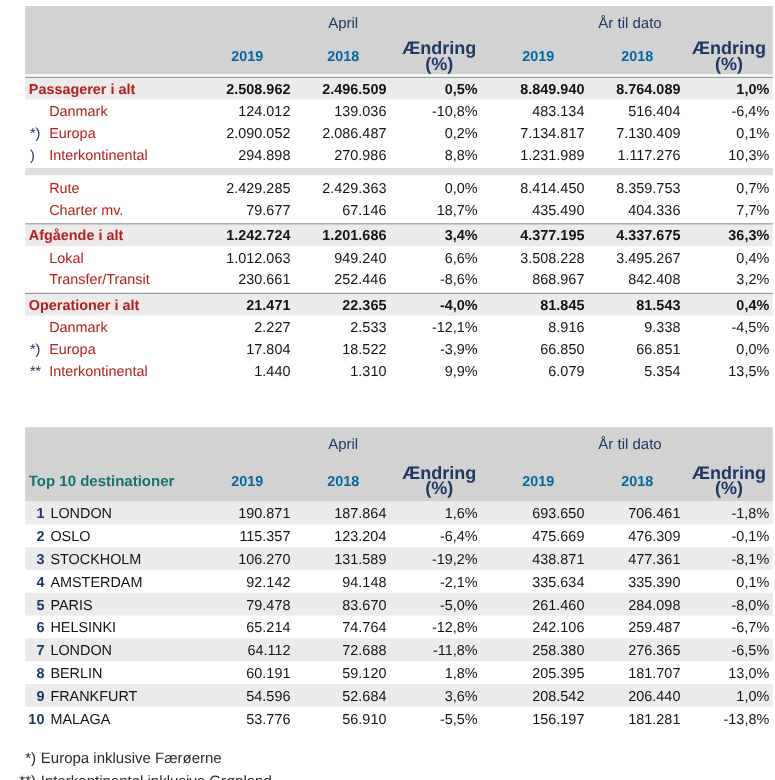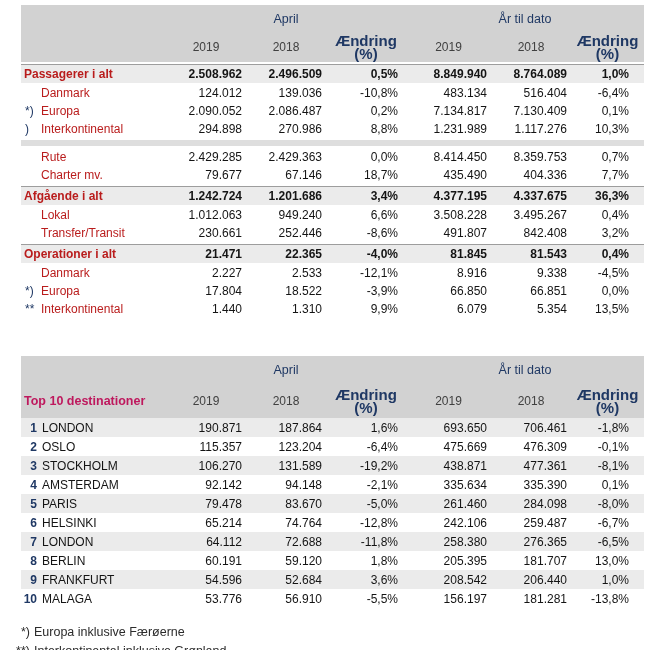--- a/index.html
+++ b/index.html
@@ -8,32 +8,32 @@
   .tbl{width:623px;}
   .r{display:flex;align-items:center;}
   .c{box-sizing:border-box;flex:0 0 auto;}
   .w1{width:145px;}.w2{width:80px;}.w3{width:80px;}.w4{width:80px;}.w5{width:85px;}.w6{width:80px;}.w7{width:73px;}
   .gw1{width:145px;}.gw2{width:240px;}.gw3{width:238px;}
   .head{background:#d2d2d2;}
   .group-row{height:27px;}
   .cols-row{height:30px;}
   .cols-row.tall{height:35px;}
   .gh{font-weight:normal;color:#1f3864;text-align:center;font-size:12.5px;}
-  .year{font-weight:normal;color:#404040;text-align:center;}
+  .year{font-weight:bold;color:#0369a1;text-align:center;}
   .chg{font-weight:bold;color:#1f3864;text-align:center;line-height:13px;font-size:15px;}
-  .t2title{font-weight:bold;color:#be185d;padding-left:3px;font-size:12.5px;}
+  .t2title{font-weight:bold;color:#0f766e;padding-left:3px;font-size:12.5px;}
   .row{display:flex;align-items:center;height:18px;}
   .row .labcell{white-space:nowrap;}
   .row.total{background:#ebebeb;font-weight:bold;border-top:1px solid #9d9d9d;margin:2px 0 1px 0;}
   .row.total .labcell{padding-left:3px;}
   .lbl{color:#b91c1c;}
   .mark{display:inline-block;width:20px;padding-left:4px;color:#1f3864;box-sizing:border-box;}
   .num{text-align:right;padding-right:4px;color:#141414;}
   .pct1{padding-right:8px;}
-  .pct2{padding-right:15px;}
+  .pct2{padding-right:3px;}
   .sep{height:6px;background:#dedede;margin:2px 0;}
   .t2{margin-top:38px;}
   .row2{display:flex;align-items:center;height:19px;}
   .row2.stripe{background:#ebebeb;}
   .rank{display:inline-block;width:16px;text-align:right;font-weight:bold;color:#1f3864;}
   .name{margin-left:5px;color:#141414;}
   .footnotes{margin-top:14px;margin-left:-15px;color:#2b2b2b;font-size:12.5px;}
   .fn{display:flex;height:19px;align-items:center;}
   .fnmark{display:inline-block;width:24px;text-align:right;}
   .fntext{margin-left:4px;}
@@ -138,21 +138,21 @@
           <div class="c num w4 pct1">6,6%</div>
           <div class="c num w5">3.508.228</div>
           <div class="c num w6">3.495.267</div>
           <div class="c num w7 pct2">0,4%</div>
         </div>
         <div class="row sub">
           <div class="c w1 labcell"><span class="mark"></span><span class="lbl">Transfer/Transit</span></div>
           <div class="c num w2">230.661</div>
           <div class="c num w3">252.446</div>
           <div class="c num w4 pct1">-8,6%</div>
-          <div class="c num w5">491.807</div>
+          <div class="c num w5">868.967</div>
           <div class="c num w6">842.408</div>
           <div class="c num w7 pct2">3,2%</div>
         </div>
         <div class="row total">
           <div class="c w1 labcell"><span class="lbl">Operationer i alt</span></div>
           <div class="c num w2">21.471</div>
           <div class="c num w3">22.365</div>
           <div class="c num w4 pct1">-4,0%</div>
           <div class="c num w5">81.845</div>
           <div class="c num w6">81.543</div>

